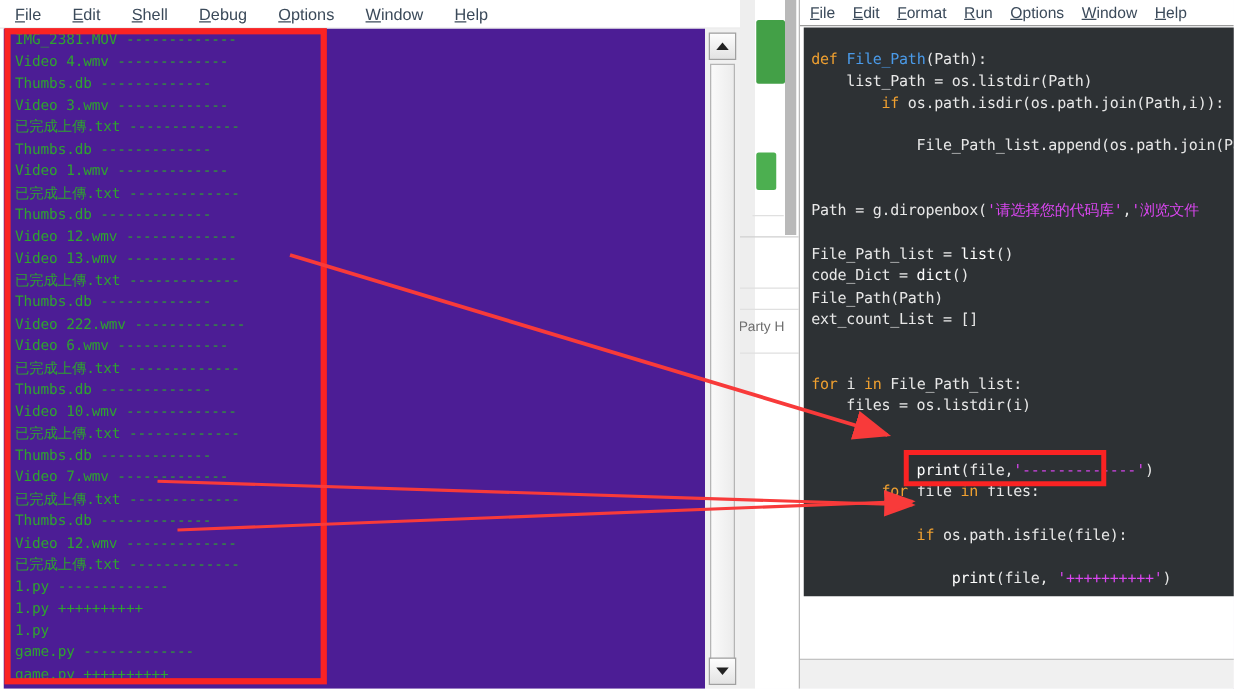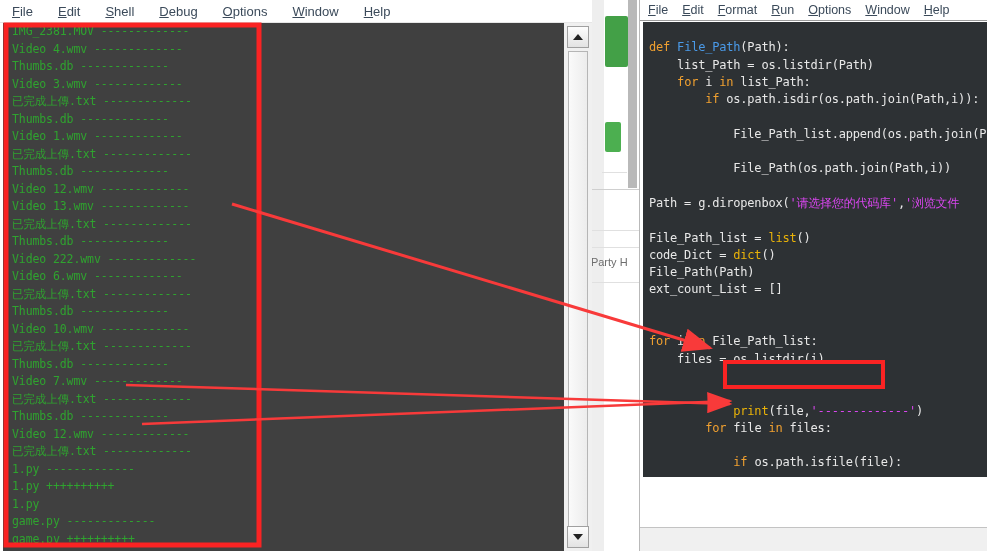--- a/index.html
+++ b/index.html
@@ -32,21 +32,21 @@
   }
   .menubar .mi {
     font-size: 13px; color: #3b4a5a; margin-right: 25px;
     font-family: "Liberation Sans", sans-serif;
     white-space: nowrap;
   }
   .menubar .mi:first-letter { text-decoration: underline; }
 
   #shell-text-area {
     position: absolute; left: 3px; top: 23px; width: 561px; height: 528px;
-    background: #404040;
+    background: #4c1d95;
     overflow: hidden;
   }
   .shell-line {
     font-family: "DejaVu Sans Mono", "Liberation Mono", monospace;
     font-size: 11.5px;
     line-height: 17.5px;
     color: #2fa32f;
     white-space: pre;
     padding-left: 9px;
     letter-spacing: -0.1px;
@@ -96,21 +96,21 @@
     font-family: "DejaVu Sans Mono", "Liberation Mono", monospace;
     font-size: 12px;
     line-height: 17.3px;
     color: #e8e8e8;
     white-space: pre;
     padding-left: 6px;
     letter-spacing: -0.2px;
   }
   .kw   { color: #f0a030; }      
   .fn   { color: #4a9ae8; }      
-  .bi   { color: #eab308; }      
+  .bi   { color: #ffffff; }      
   .str  { color: #d946ef; }      
   #editor-bottombar {
     position: absolute; left: 0; bottom: 0; width: 348px; height: 24px;
     background: #f0f0f0; border-top: 1px solid #c3c3c3;
   }
 
   
   #annot { position: absolute; left: 0; top: 0; width: 987px; height: 551px; pointer-events: none; }
 
   
@@ -212,26 +212,24 @@
       <span class="mi">Window</span>
       <span class="mi">Help</span>
     </div>
     <div id="editor-sep"></div>
 
     <div id="editor-code">
       <div id="code-lines">
           <div class="code-line">&nbsp;</div>
           <div class="code-line"><span class="kw">def </span><span class="fn">File_Path</span><span>(Path):</span></div>
           <div class="code-line"><span>    list_Path = os.listdir(Path)</span></div>
-          <div class="code-line"><span>    </span><span class="kw">for</span><span> i </span><span class="kw">in</span><span> list_Path:</span></div>
           <div class="code-line"><span>        </span><span class="kw">if</span><span> os.path.isdir(os.path.join(Path,i)):</span></div>
           <div class="code-line">&nbsp;</div>
           <div class="code-line"><span>            File_Path_list.append(os.path.join(Pa</span></div>
           <div class="code-line">&nbsp;</div>
-          <div class="code-line"><span>            File_Path(os.path.join(Path,i))</span></div>
           <div class="code-line">&nbsp;</div>
           <div class="code-line"><span>Path = g.diropenbox(</span><span class="str">'请选择您的代码库'</span><span>,</span><span class="str">'浏览文件</span></div>
           <div class="code-line">&nbsp;</div>
           <div class="code-line"><span>File_Path_list = </span><span class="bi">list</span><span>()</span></div>
           <div class="code-line"><span>code_Dict = </span><span class="bi">dict</span><span>()</span></div>
           <div class="code-line"><span>File_Path(Path)</span></div>
           <div class="code-line"><span>ext_count_List = []</span></div>
           <div class="code-line">&nbsp;</div>
           <div class="code-line">&nbsp;</div>
           <div class="code-line"><span class="kw">for</span><span> i </span><span class="kw">in</span><span> File_Path_list:</span></div>

